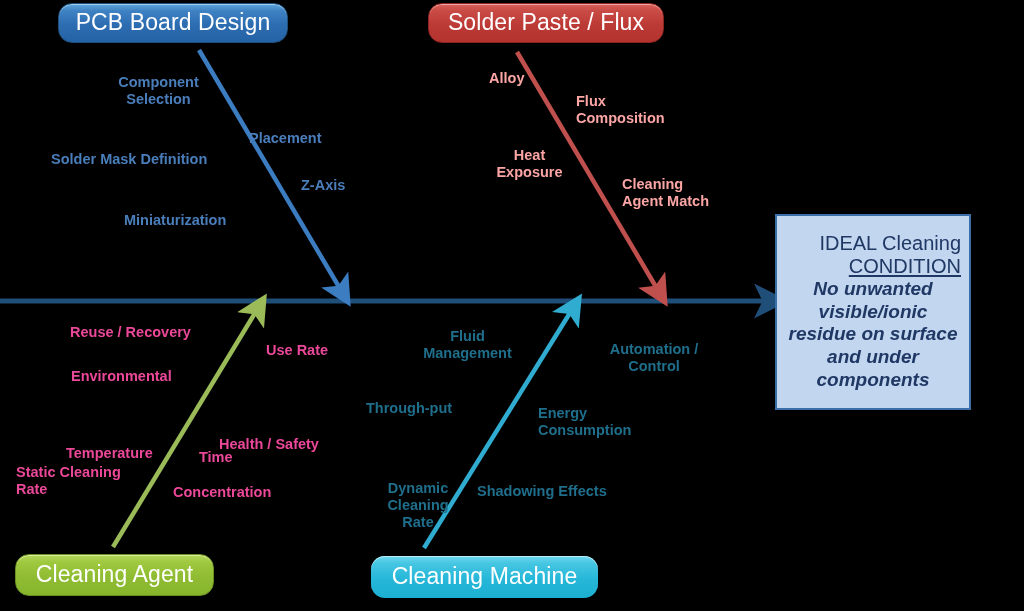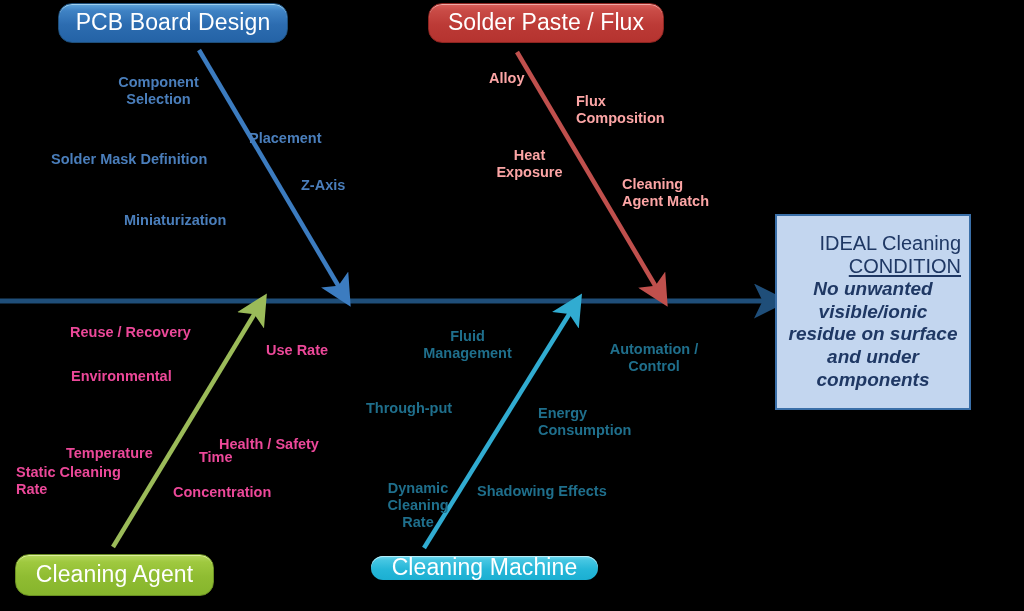--- a/index.html
+++ b/index.html
@@ -153,21 +153,21 @@
   </div>
 
   <div class="cat-box cat-red" style="left:428px; top:3px; width:236px; height:40px;">
     <span>Solder Paste / Flux</span>
   </div>
 
   <div class="cat-box cat-green" style="left:15px; top:554px; width:199px; height:42px;">
     <span>Cleaning Agent</span>
   </div>
 
-  <div class="cat-box cat-cyan" style="left:371px; top:556px; width:227px; height:24px;">
+  <div class="cat-box cat-cyan" style="left:371px; top:556px; width:227px; height:42px;">
     <span>Cleaning Machine</span>
   </div>
 
   <div class="cause c-blue ta-center" style="left:105px; top:74px; width:107px;">Component
 Selection</div>
 
   <div class="cause c-blue ta-left" style="left:51px; top:151px; width:186px;">Solder Mask Definition</div>
 
   <div class="cause c-blue ta-left" style="left:124px; top:212px; width:140px;">Miniaturization</div>
 

